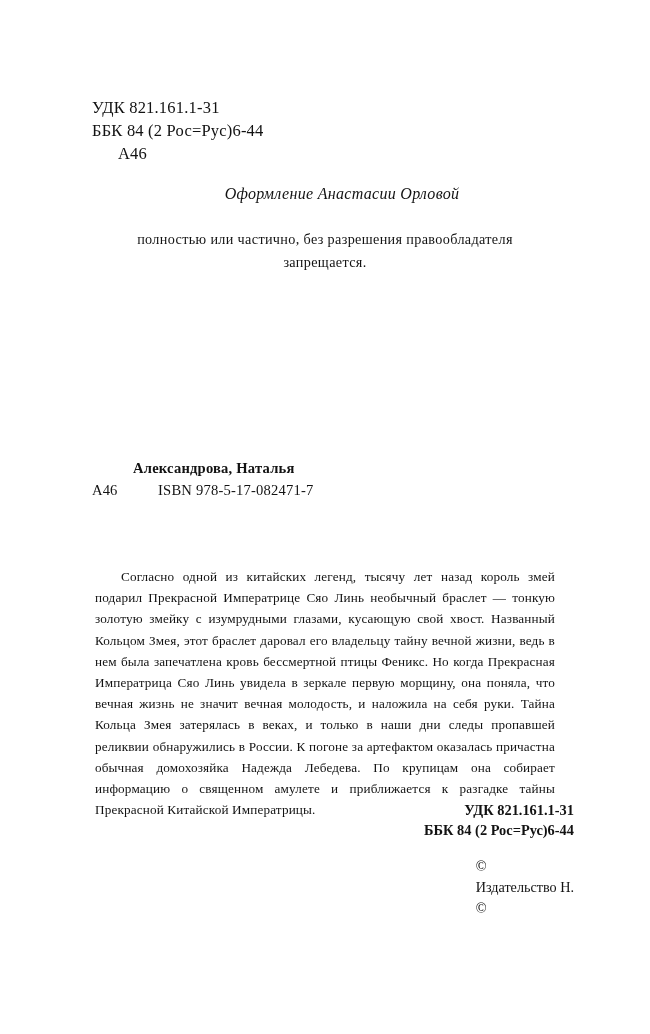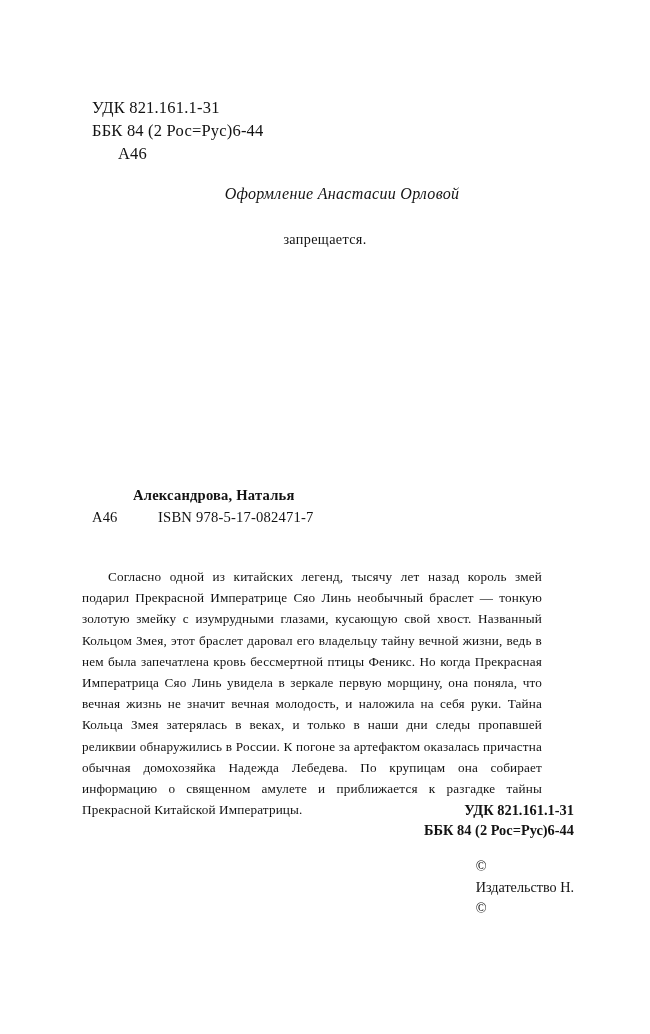--- a/index.html
+++ b/index.html
@@ -63,21 +63,21 @@
     line-height: 22.5px;
     letter-spacing: 0.35px;
   }
   .notice span { display: block; }
 
   
   .cip {
     position: absolute;
     left: 92px;
     width: 470px;
-    top: 484px;
+    top: 457px;
     font-size: 14.6px;
     line-height: 22px;
   }
   .cip-author {
     display: block;
     font-weight: bold;
     padding-left: 41px;
     letter-spacing: 0.2px;
   }
   .cip-entry {
@@ -95,21 +95,21 @@
   .cip-entry .body { display: inline; }
   .cip-isbn {
     display: block;
     padding-left: 66px;
     letter-spacing: 0.2px;
   }
 
   
   .annotation {
     position: absolute;
-    left: 82px;
+    left: 95px;
     width: 460px;
     top: 566px;
     font-size: 13.2px;
     line-height: 21.2px;
     text-align: justify;
     text-indent: 26px;
     letter-spacing: 0.15px;
     hyphens: auto;
   }
 
@@ -146,20 +146,21 @@
 
   <div class="codes-top">
     <span class="line-udk">УДК 821.161.1-31</span>
     <span class="line-bbk">ББК 84 (2 Рос=Рус)6-44</span>
     <span class="line-index">А46</span>
   </div>
 
   <div class="designer">Оформление Анастасии Орловой</div>
 
   <div class="notice">
+    <span>полностью или частично, без разрешения правообладателя</span>
     <span>запрещается.</span>
   </div>
 
   <div class="cip">
     <span class="cip-author">Александрова, Наталья</span>
     <span class="cip-entry">
       <span class="cip-index">А46</span>
     </span>
     <span class="cip-isbn">ISBN 978-5-17-082471-7</span>
   </div>

